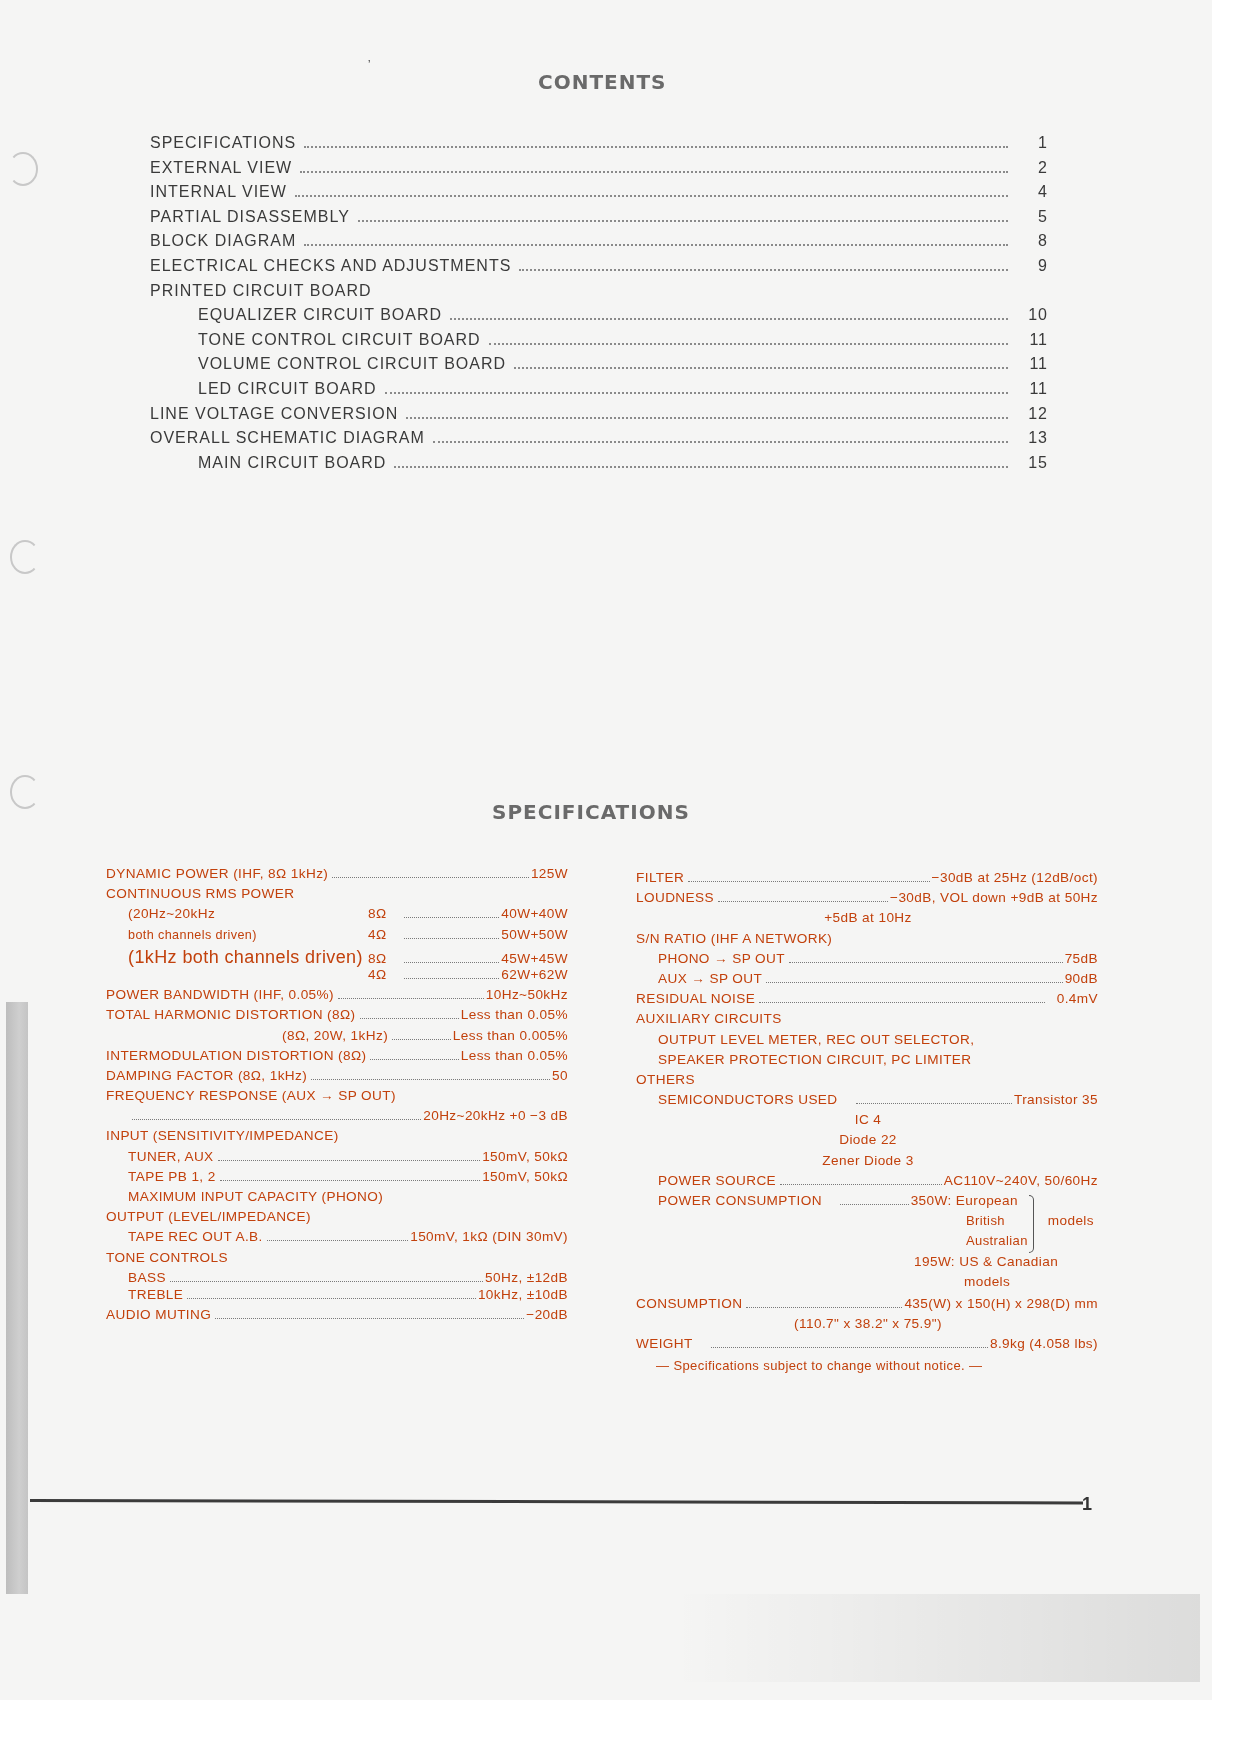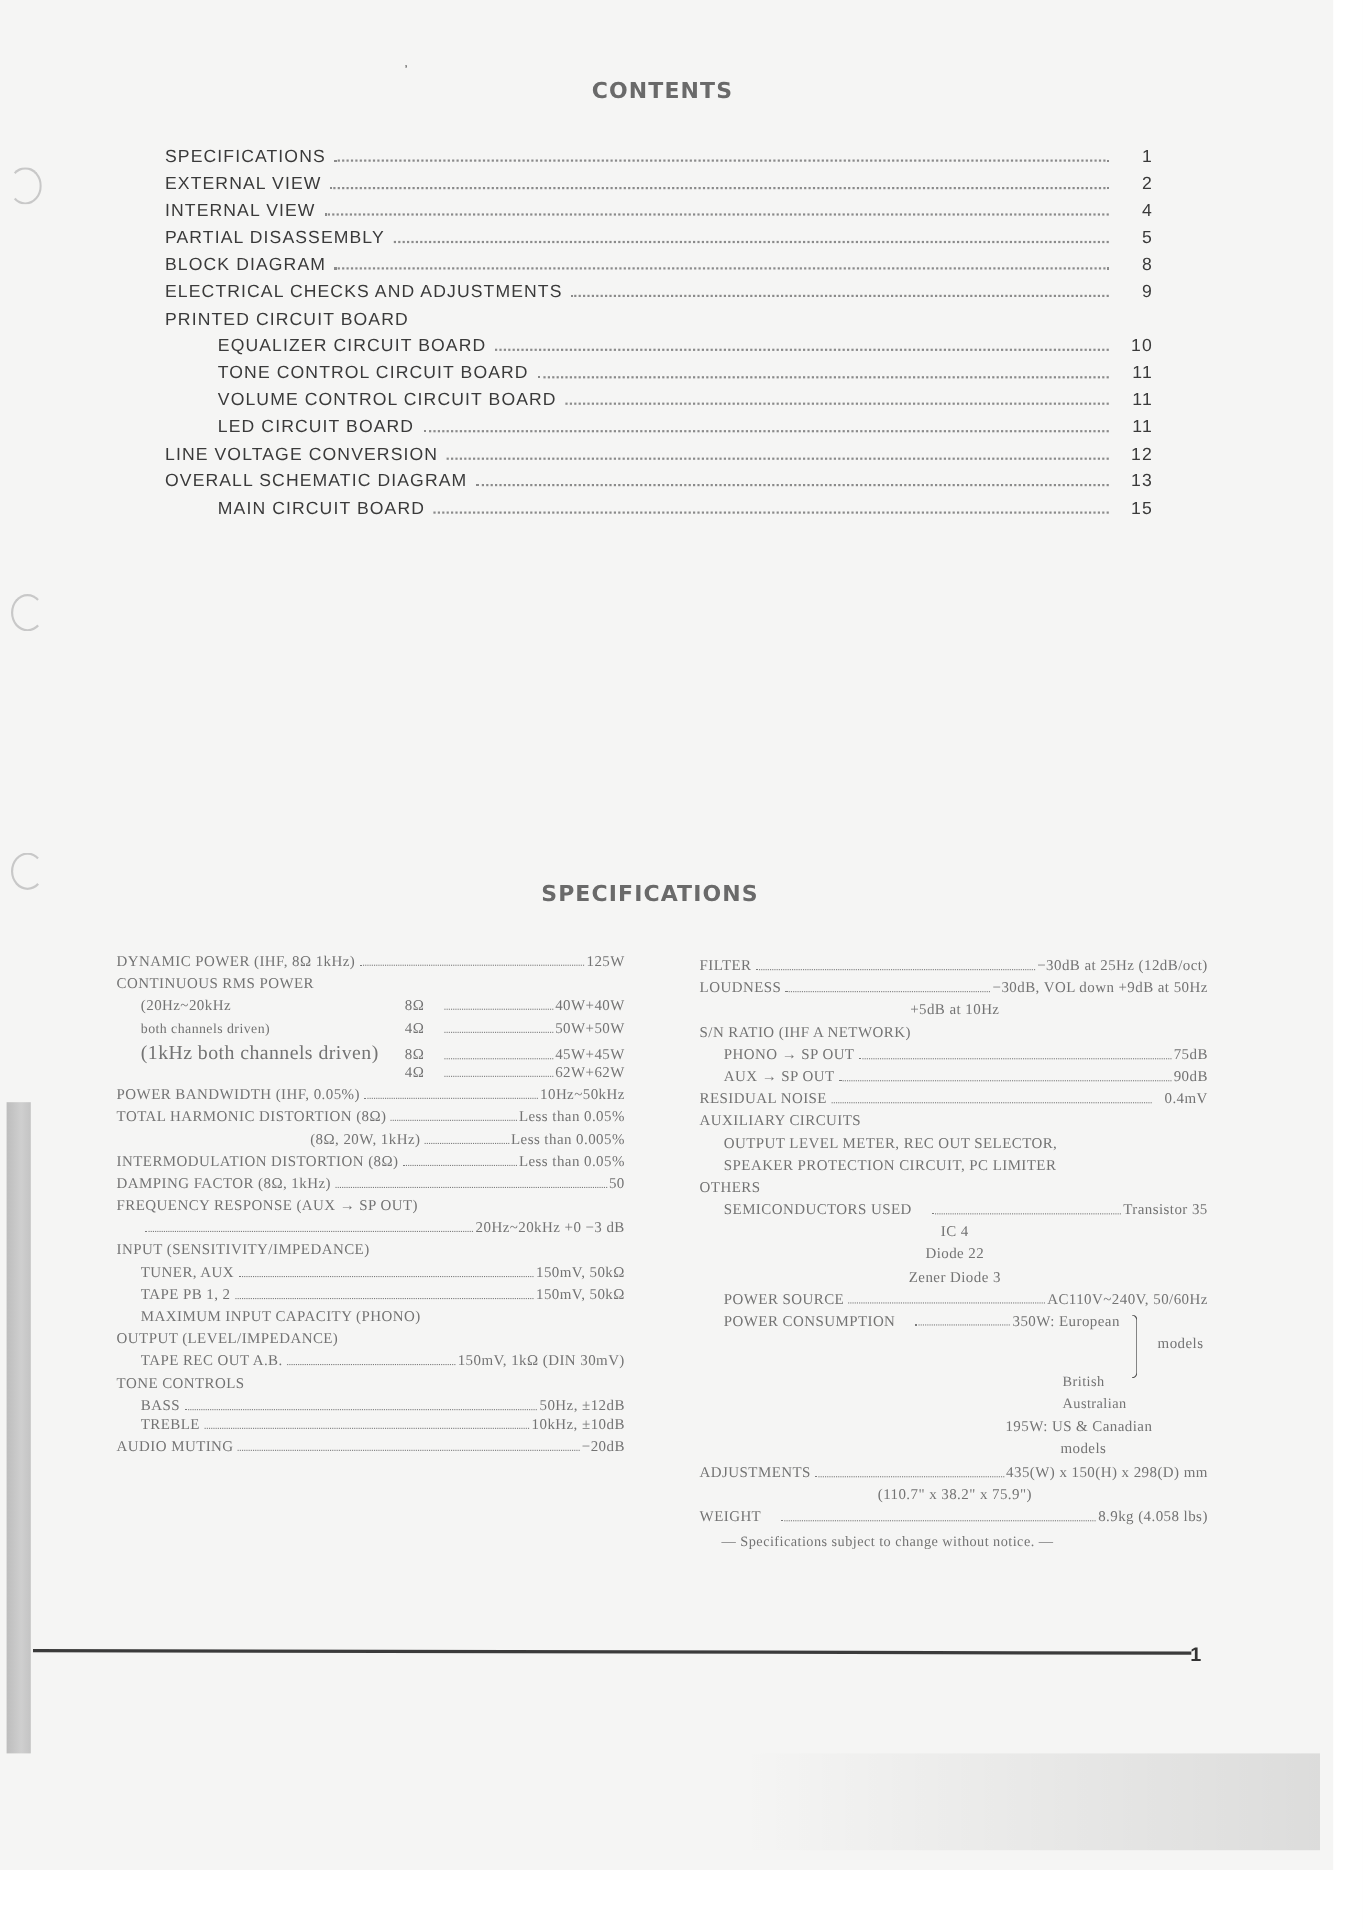--- a/index.html
+++ b/index.html
@@ -39,21 +39,21 @@
   .toc-row.indent { padding-left: 48px; justify-content: space-between; }
   .toc-row .lbl { white-space: nowrap; padding-right: 8px; }
   .toc-row .dots {
     flex: 1; border-bottom: 2px dotted #8a8a8a; margin-bottom: 5px; height: 0;
   }
   .toc-row .pg { width: 40px; text-align: right; padding-right: 12px; }
   .toc-row.nodots .dots { border-bottom: none; }
   .toc-row.nodots .pg { visibility: hidden; }
 
   
-  .spec-col { position: absolute; font-size: 13.6px; color: #737373; letter-spacing: 0.4px; font-family: Liberation Serif, serif; }
+  .spec-col { position: absolute; font-size: 13.6px; color: #c2410c; letter-spacing: 0.4px; }
   .spec-left { left: 106px; top: 866px; width: 462px; }
   .spec-right { left: 636px; top: 870px; width: 462px; }
   .sr { display: flex; align-items: baseline; height: 20.2px; white-space: nowrap; }
   .sr .k { padding-right: 4px; }
   .sr .d { flex: 1; border-bottom: 1.5px dotted #7a7a7a; margin-bottom: 4px; height: 0; min-width: 10px; }
   .sr .v { padding-left: 2px; }
   .sr.i1 .k { padding-left: 22px; }
   .sr .ohm { width: 36px; display: inline-block; }
   .sr .sub { width: 240px; display: inline-block; padding-left: 22px; }
   .sr.right-only { justify-content: center; }
@@ -330,37 +330,37 @@
         <span class="k">POWER SOURCE</span>
         <span class="d"></span>
         <span class="v">AC110V~240V, 50/60Hz</span>
       </div>
     <div class="models-block">
       <div class="sr i1">
           <span class="k">POWER CONSUMPTION</span>
           <span class="d" style="margin-left:14px;"></span>
           <span class="v" style="padding-right:80px;">350W: European</span>
         </div>
-      <div class="sr" style="padding-left:330px;margin-top:35px;">
+      <div class="sr" style="padding-left:330px;">
           <span class="k" style="font-size:13px;">British</span>
         </div>
       <div class="sr" style="padding-left:330px;">
           <span class="k" style="font-size:13px;">Australian</span>
         </div>
       <div class="brace"></div>
       <span class="models-lbl">models</span>
       <div class="sr" style="padding-left:278px;">
           <span class="k">195W: US &amp; Canadian</span>
         </div>
       <div class="sr" style="padding-left:328px;height:22px;">
           <span class="k">models</span>
         </div>
     </div>
     <div class="sr">
-        <span class="k">ADJUSTMENTS</span>
+        <span class="k">CONSUMPTION</span>
         <span class="d"></span>
         <span class="v">435(W) x 150(H) x 298(D) mm</span>
       </div>
     <div class="sr right-only">
         <span class="v">(110.7" x 38.2" x 75.9")</span>
       </div>
     <div class="sr">
         <span class="k">WEIGHT</span>
         <span class="d" style="margin-left:14px;"></span>
         <span class="v">8.9kg (4.058 lbs)</span>

